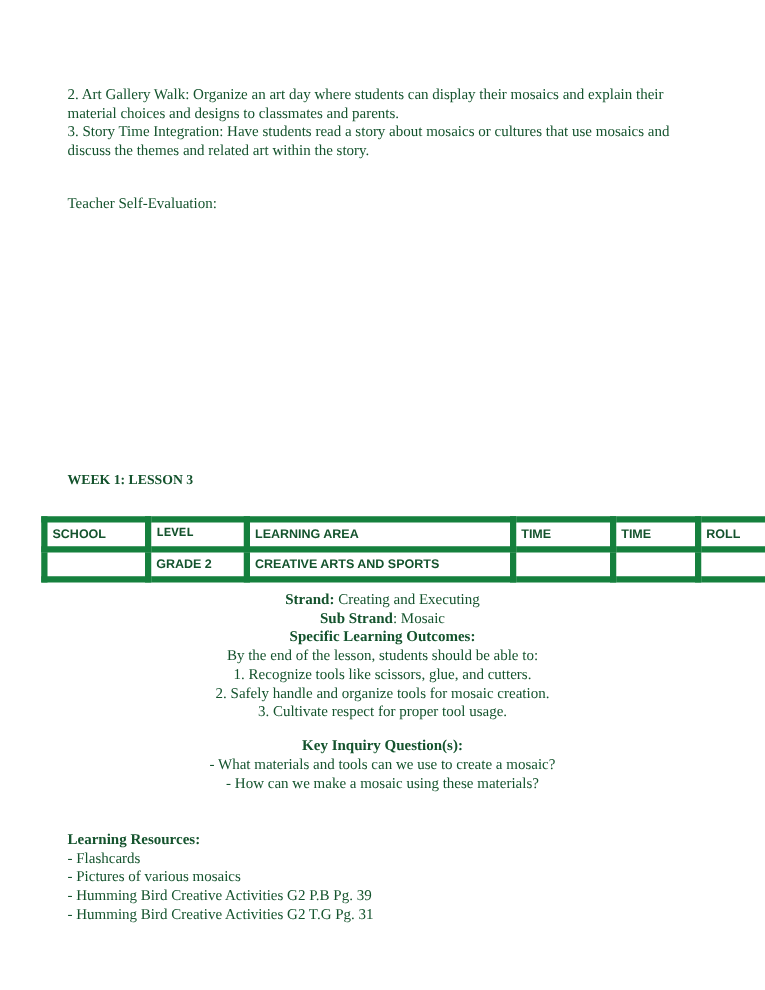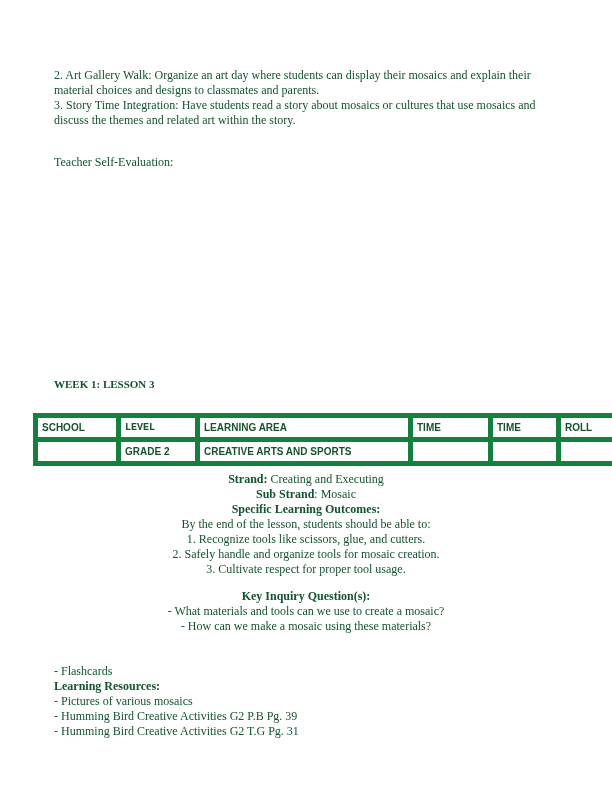--- a/index.html
+++ b/index.html
@@ -103,20 +103,20 @@
     <p class="line">3. Cultivate respect for proper tool usage.</p>
   </div>
 
   <div class="gap-sm">
     <p class="line bold">Key Inquiry Question(s):</p>
     <p class="line">- What materials and tools can we use to create a mosaic?</p>
     <p class="line">- How can we make a mosaic using these materials?</p>
   </div>
 
   <div class="gap-md">
+    <p class="line bold">Learning Resources:</p>
     <p class="line">- Flashcards</p>
-    <p class="line bold">Learning Resources:</p>
     <p class="line">- Pictures of various mosaics</p>
     <p class="line">- Humming Bird Creative Activities G2 P.B Pg. 39</p>
     <p class="line">- Humming Bird Creative Activities G2 T.G Pg. 31</p>
   </div>
 
 </div>
 
 </body></html>

